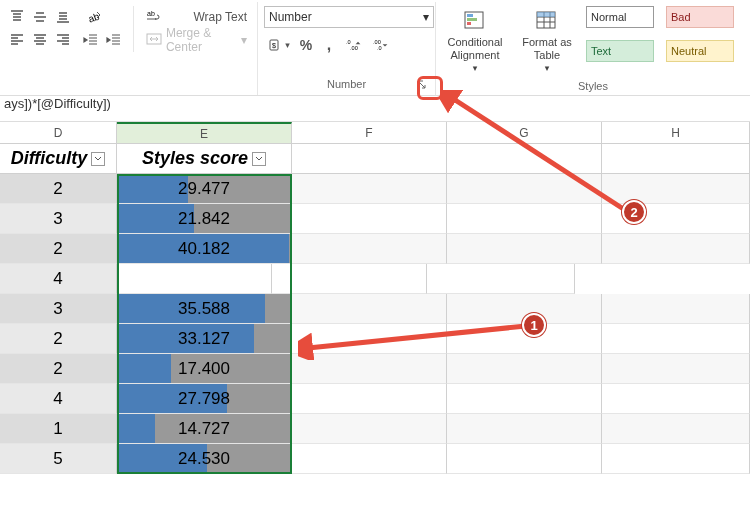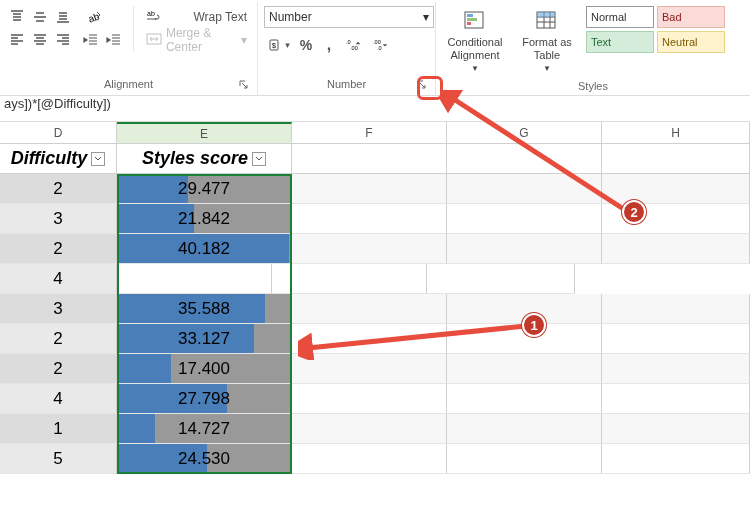--- a/index.html
+++ b/index.html
@@ -70,21 +70,21 @@
   }
   .big-btn .icn { width:26px;height:26px;display:flex;align-items:center;justify-content:center;color:#555;margin-bottom:2px;}
   .big-btn .icn svg{width:24px;height:24px;}
   .nf-select {
     width:170px; height:22px;
     border:1px solid #bfbfbf;
     display:flex;align-items:center;justify-content:space-between;
     padding:0 4px; font-size:12px; color:#333;
   }
   .nf-row { display:flex; gap:1px; margin-top:6px; }
-  .style-grid { display:grid; grid-template-columns: 68px 68px; grid-template-rows: 22px 22px; gap:3px; }
+  .style-grid { display:grid; grid-template-columns: 68px 68px; grid-template-rows: 22px 22px; gap:12px; }
   .style-cell {
     border:1px solid #999; font-size:11px; display:flex;align-items:center;
     padding:0 4px;
   }
   .s-normal { background:#fff; }
   .s-bad { background:#fadbd8; color:#8b1a1a; border-color:#e7b5aa;}
   .s-good { background:#d4edda; color:#1e6b3a; border-color:#a9d4b4;}
   .s-neutral { background:#fff3cd; color:#7a5c00; border-color:#e6d48a;}
   .formula-bar {
     height:26px; background:#fff; border-bottom:1px solid #ddd;
@@ -234,28 +234,20 @@
         </div>
         <div class="mergecenter">
           <span><svg width="16" height="16" viewBox="0 0 16 16">
                 <rect x="1" y="3" width="14" height="10" stroke="#bfbfbf" fill="none"></rect>
                 <path d="M4 8h8M6 6l-2 2 2 2M10 6l2 2-2 2" stroke="#bfbfbf" fill="none"></path>
               </svg></span>
           <span>Merge &amp; Center</span>
           <span style="color:#bfbfbf">▾</span>
         </div>
       </div>
-    </div>
-    <div class="group-label">
-      <span>Alignment</span>
-      <span class="dlauncher">
-          <svg viewBox="0 0 10 10">
-            <path d="M1 1h5M1 1v5M3 3l5 5M8 5v3h-3" stroke="#666" fill="none"></path>
-          </svg>
-        </span>
     </div>
   </div>
 
   <div class="group" style="width:178px">
     <div class="group-body" style="flex-direction:column;gap:0">
       <div class="nf-select">
         <span>Number</span>
         <span>▾</span>
       </div>
       <div class="nf-row">

